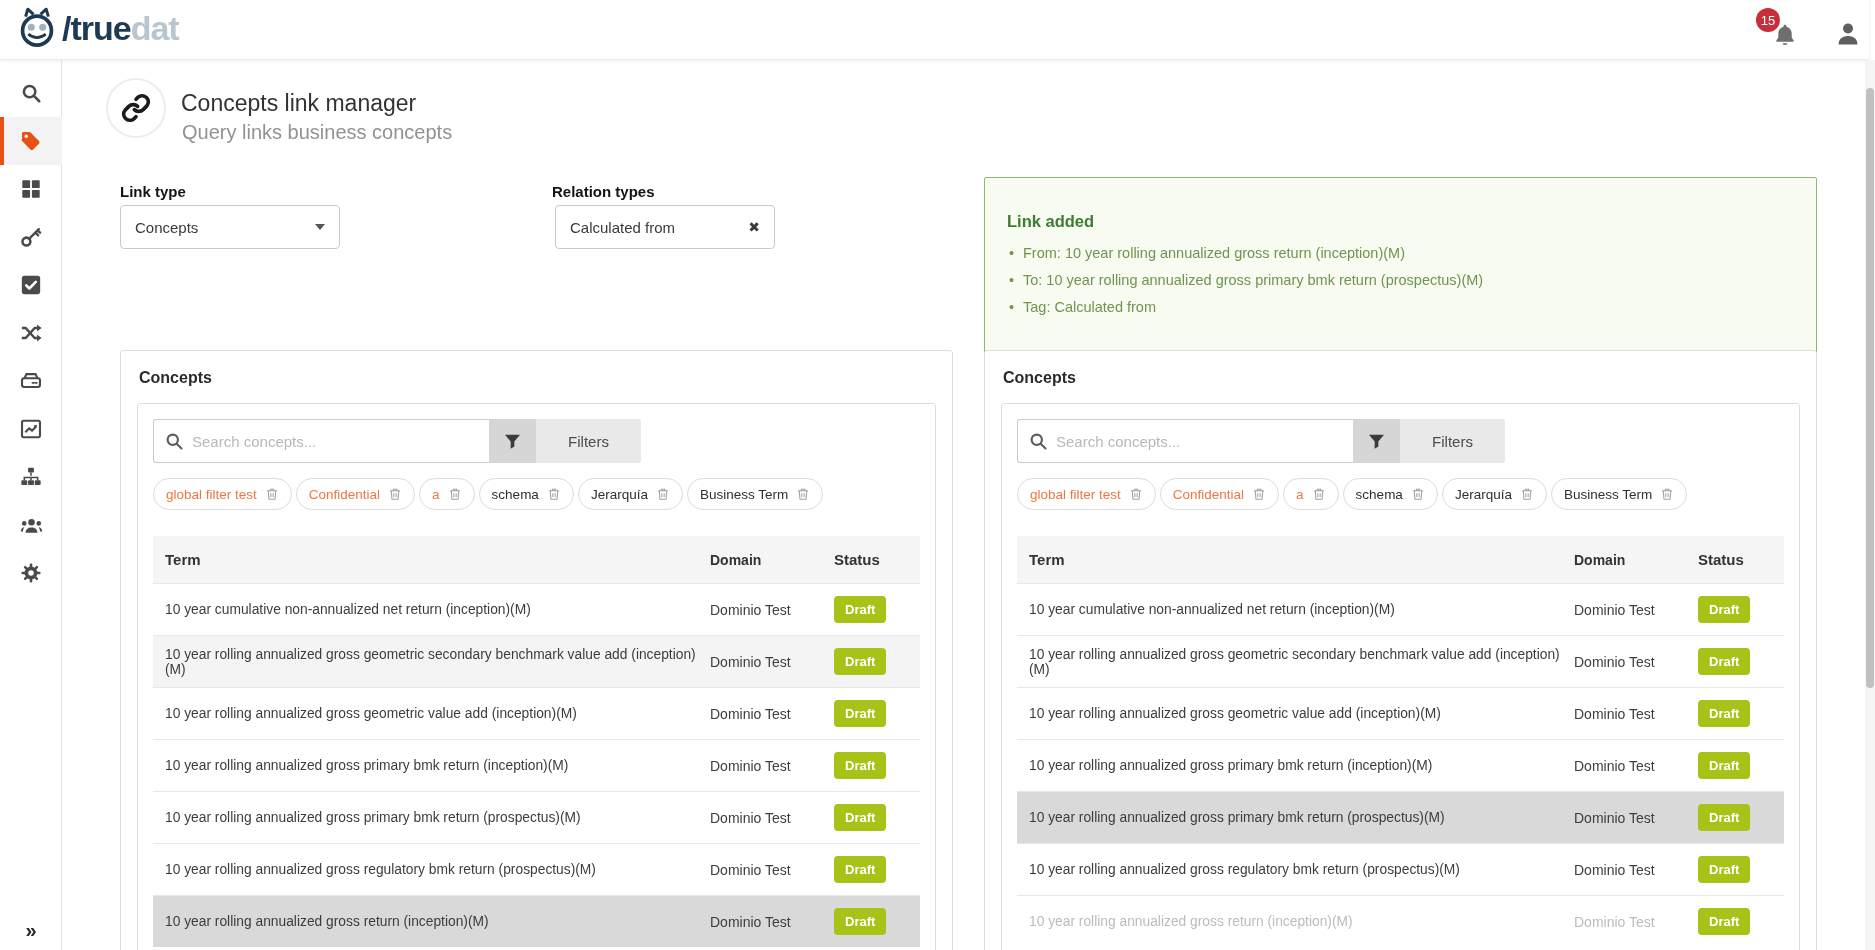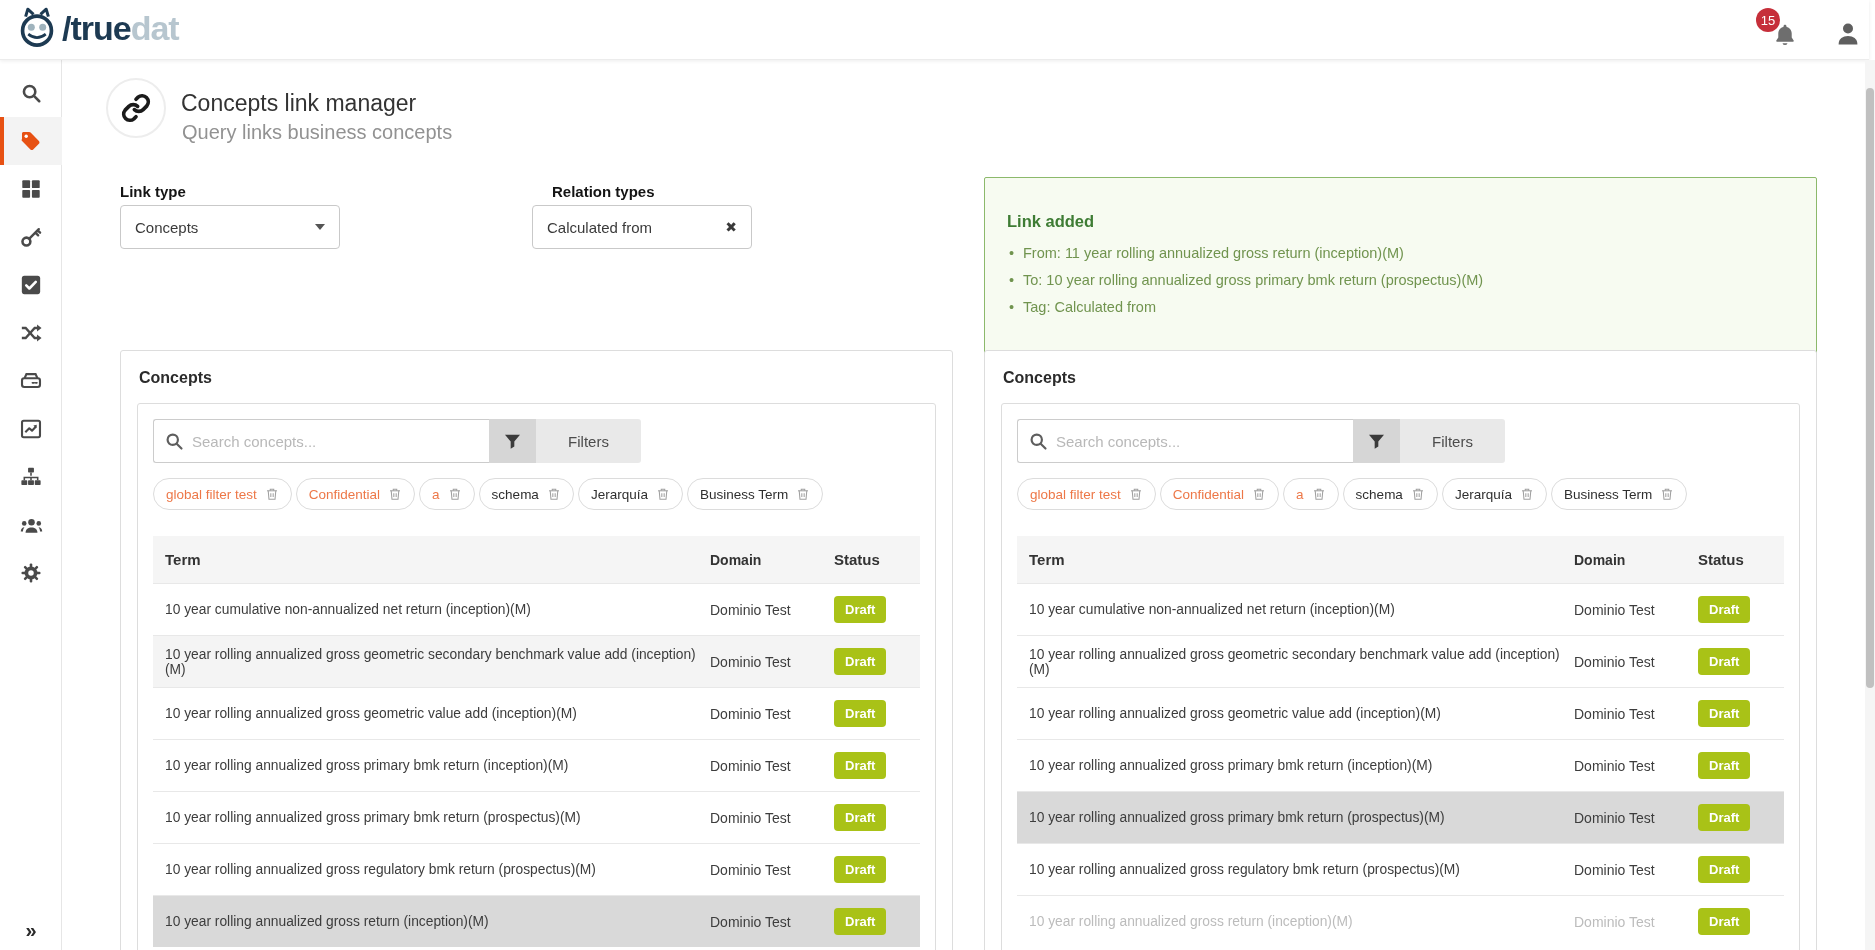--- a/index.html
+++ b/index.html
@@ -225,29 +225,29 @@
 </div>
 <div class="page-title">Concepts link manager</div>
 <div class="page-subtitle">Query links business concepts</div>
 
 <div class="ctl-label" style="left:120px;">Link type</div>
 <div class="ctl-box" style="left:120px;">
   <span>Concepts</span>
   <span class="caret"></span>
 </div>
 <div class="ctl-label" style="left:552px;">Relation types</div>
-<div class="ctl-box" style="left:532px;">
+<div class="ctl-box" style="left:555px;">
   <span>Calculated from</span>
   <span class="clear-x">✖</span>
 </div>
 
 <div class="alert">
   <div class="alert-title">Link added</div>
   <ul>
-    <li>From: 11 year rolling annualized gross return (inception)(M)</li>
+    <li>From: 10 year rolling annualized gross return (inception)(M)</li>
     <li>To: 10 year rolling annualized gross primary bmk return (prospectus)(M)</li>
     <li>Tag: Calculated from</li>
   </ul>
 </div>
 
 <div class="panel left">
   <div class="panel-title">Concepts</div>
   <div class="inner">
     <div class="search-row">
       <div class="search-box">

